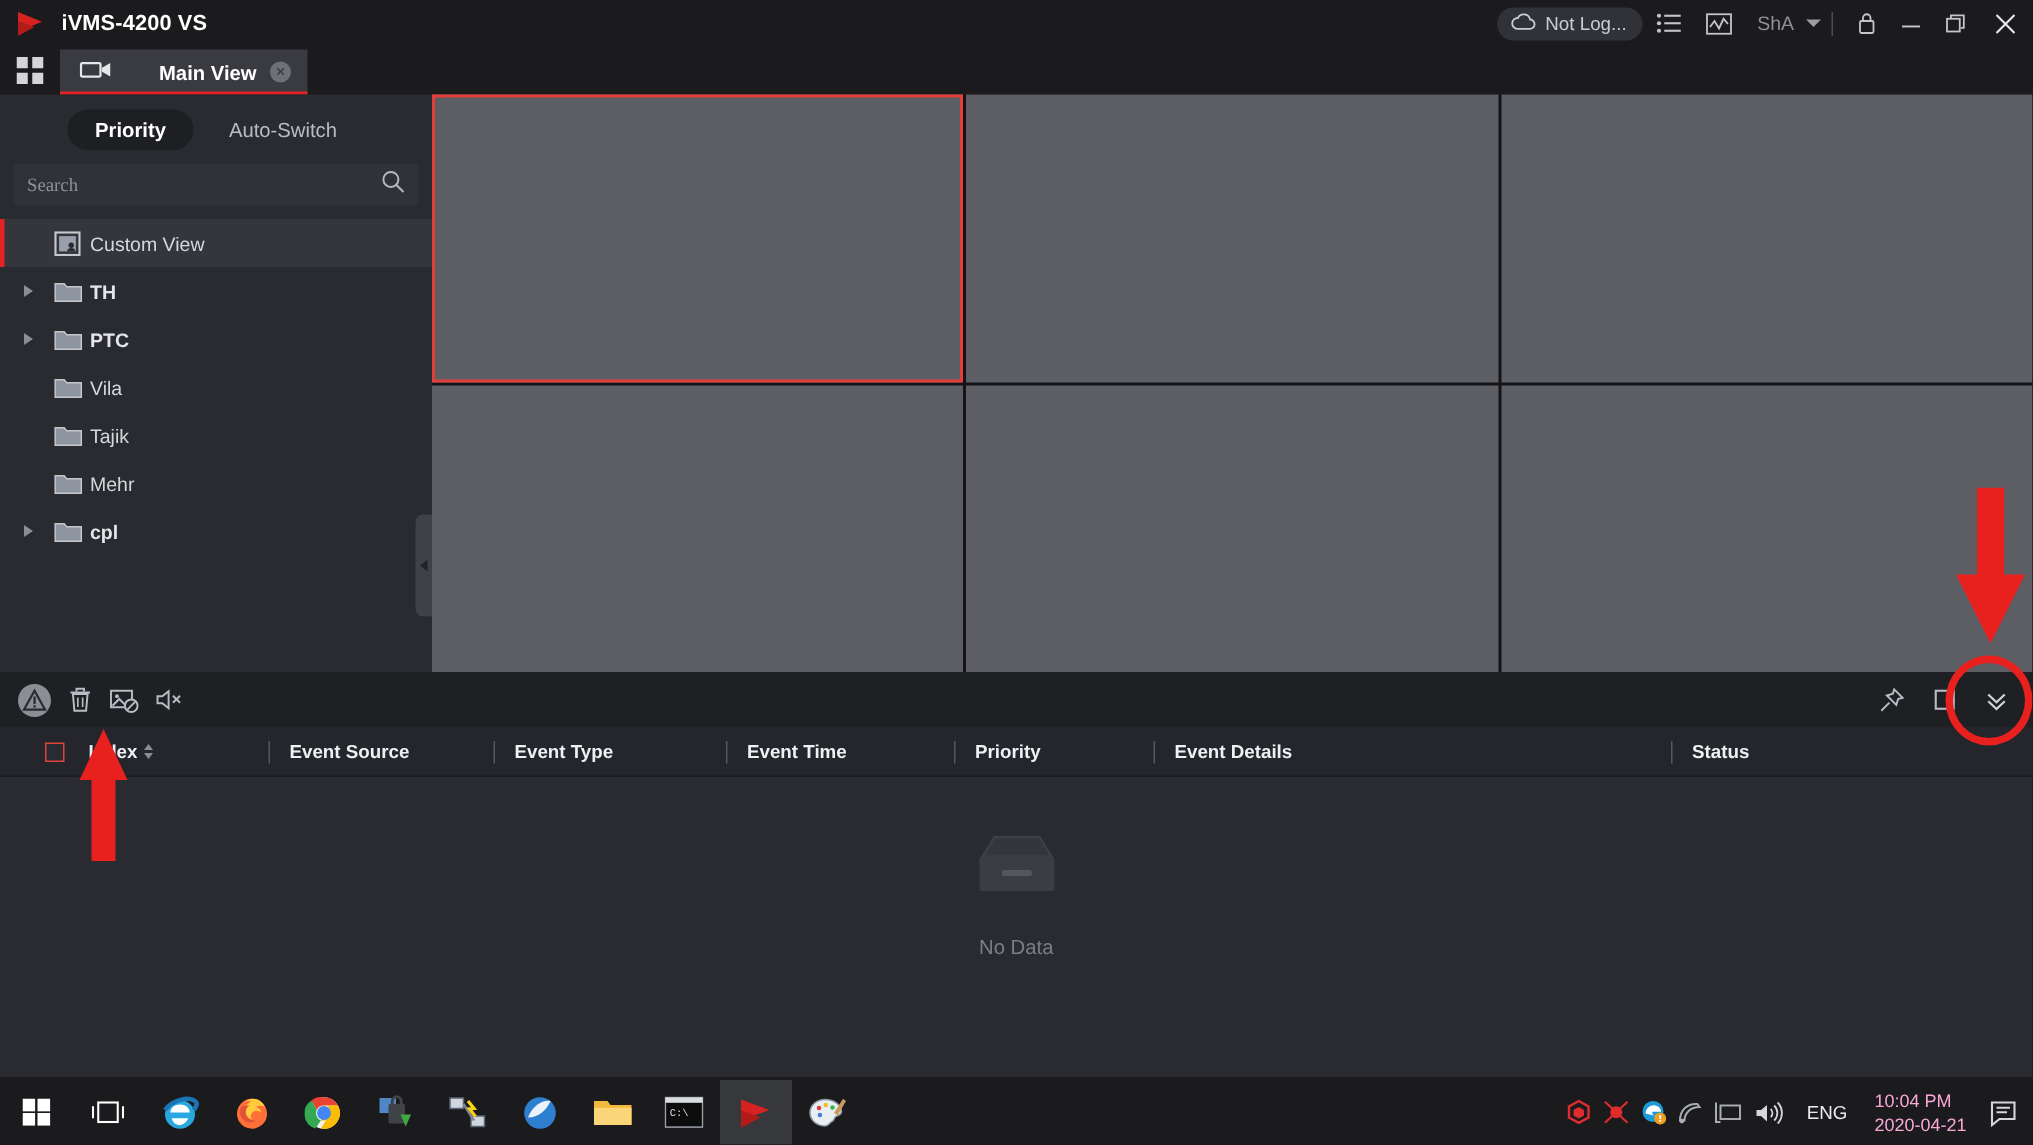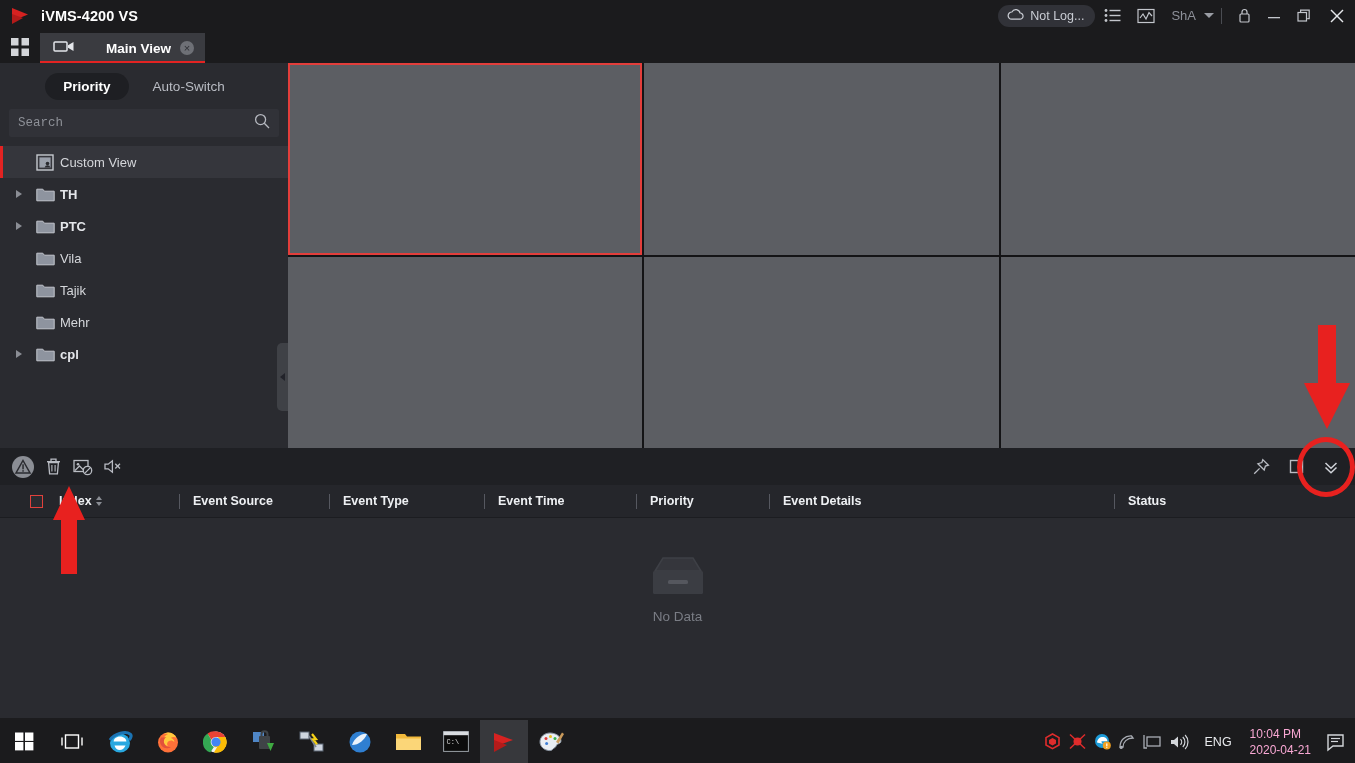--- a/index.html
+++ b/index.html
@@ -59,21 +59,21 @@
   .seg {
     font-size: 13.5px; padding: 6px 18px; border-radius: 14px; color: #b9bcc3;
   }
   .seg.active { background: #1e1f23; color: #ffffff; font-weight: bold; }
   .searchbox {
     margin: 0 9px; height: 28px; background: #313238; border-radius: 2px;
     display: flex; align-items: center; padding: 0 9px;
   }
   .searchbox input {
     flex: 1; background: transparent; border: 0; outline: none;
-    color: #d8dade; font-size: 12.5px; font-family: Liberation Mono, monospace;
+    color: #d8dade; font-size: 12.5px; font-family: Liberation Serif, serif;
   }
   .searchbox input::placeholder { color: #8e9198; }
   .tree { margin-top: 9px; }
   .tree-item {
     height: 32px; display: flex; align-items: center; position: relative; padding-left: 8px;
   }
   .tree-item.selected { background: #35363c; }
   .tree-item.selected::before {
     content: ""; position: absolute; left: 0; top: 0; width: 3px; height: 100%; background: #e32322;
   }
@@ -123,21 +123,21 @@
     position: absolute; left: 0; top: 9px; width: 1px; height: 15px; background: #565860;
   }
   .hdr-check {
     width: 13px; height: 13px; border: 1px solid #e0413c; background: #2a2b30; margin: 0 16px 0 30px;
   }
   .sortarrows { display: inline-flex; flex-direction: column; margin-left: 4px; gap: 2px; }
   .sa-up { width: 0; height: 0; border-left: 3.5px solid transparent; border-right: 3.5px solid transparent; border-bottom: 4px solid #8a8d94; }
   .sa-dn { width: 0; height: 0; border-left: 3.5px solid transparent; border-right: 3.5px solid transparent; border-top: 4px solid #8a8d94; }
   .nodata {
     position: absolute; top: 70px; left: 0; width: 100%;
-    display: flex; flex-direction: column; align-items: center; 
+    display: flex; flex-direction: column; align-items: center; gap: 14px;
   }
   .nodata-label { color: #7a7d85; font-size: 13.5px; }
 
   
   .taskbar {
     position: absolute; left: 0; bottom: 0; width: 1355px; height: 43px;
     background: #1b1b1d; display: flex; align-items: center;
   }
   .tb-app { width: 48px; height: 43px; display: flex; align-items: center; justify-content: center; }
   .tb-app.active { background: #37383c; }

